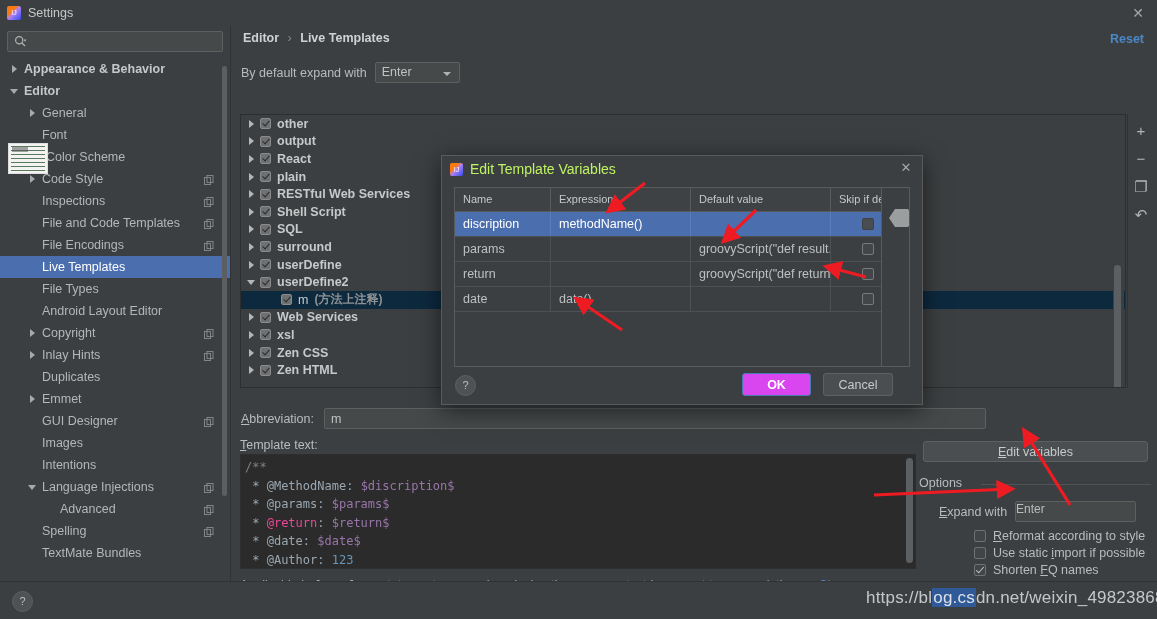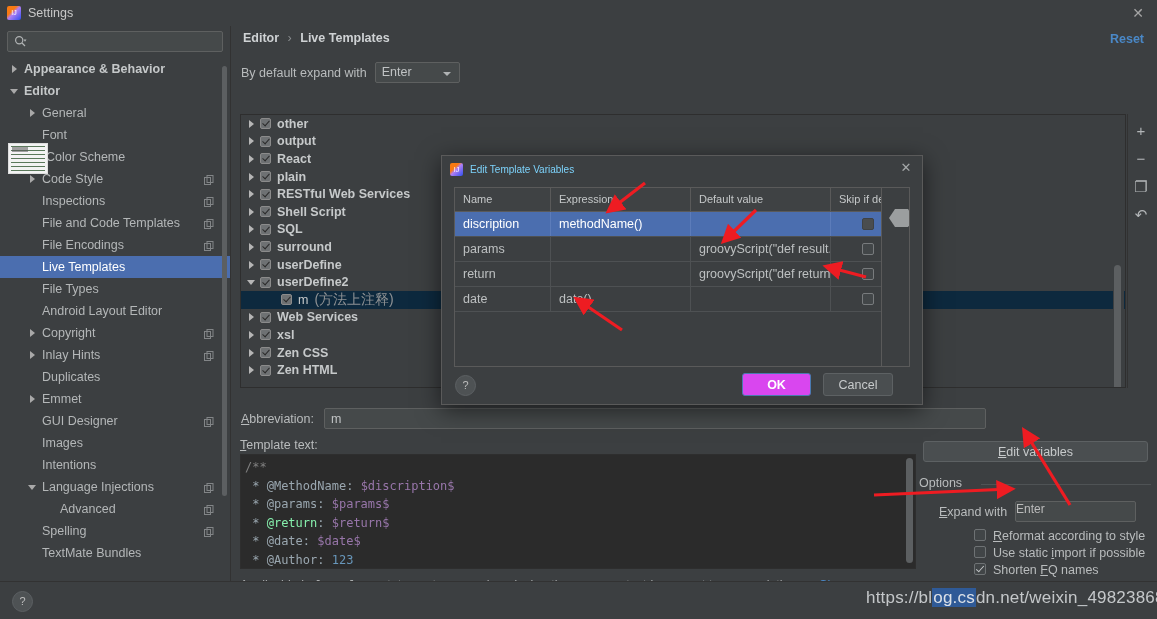--- a/index.html
+++ b/index.html
@@ -322,24 +322,24 @@
     border-width: 0 1.6px 1.6px 0;
     transform: rotate(42deg);
   }
   .tpl-name {
     font-size: 12.5px;
     font-weight: bold;
     color: #c6c9ca;
   }
   .tpl-name.normal { font-weight: normal; }
   .tpl-desc {
-    font-size: 14px;
+    font-size: 12px;
     color: #8f9294;
     margin-left: 6px;
-    font-weight: normal;
+    font-weight: bold;
   }
   .tpl-scroll-track {
     position: absolute;
     right: 1px; top: 0;
     width: 11px; height: 272px;
     background: #3c3f41;
   }
   .tpl-scroll-thumb {
     position: absolute;
     right: 3px; top: 150px;
@@ -399,21 +399,21 @@
     border: 1px solid #2e2e2e;
     box-sizing: border-box;
     overflow: hidden;
     font-family: "DejaVu Sans Mono", monospace;
     font-size: 12px;
     padding: 3px 0 0 4px;
   }
   .eline { height: 18.5px; line-height: 18.5px; white-space: pre; }
   .c-gray { color: #808080; }
   .c-doc  { color: #9aa7b0; }
-  .c-tag  { color: #86efac; margin-top: 34px; }
+  .c-tag  { color: #ec4899; margin-top: 34px; }
   .c-var  { color: #9876aa; text-align: center; }
   .c-num  { color: #6897bb; }
   .editor-scroll {
     position: absolute;
     right: 2px; top: 3px;
     width: 7px; height: 105px;
     background: #5c5f61;
     border-radius: 4px;
   }
 
@@ -480,21 +480,21 @@
     background: #45494a;
     border: 1px solid #5e6060;
     border-radius: 2px;
     position: relative;
     box-sizing: border-box;
   }
   .checkrow {
     position: absolute;
     left: 55px;
     display: flex;
-    align-items: flex-start;
+    align-items: center;
   }
   .checkrow .ck {
     width: 12px; height: 12px;
     box-sizing: border-box;
     border: 1px solid #6e7274;
     background: #414547;
     border-radius: 2px;
     margin-right: 7px;
     position: relative;
     flex: none;
@@ -522,22 +522,22 @@
   }
   .dlg-title {
     position: absolute;
     left: 0; top: 0;
     width: 100%; height: 26px;
     display: flex;
     align-items: center;
   }
   .dlg-title .ij-logo { width: 13px; height: 13px; margin-left: 8px; margin-right: 7px; }
   .dlg-title .t {
-    font-size: 10px;
-    color: #7dd3fc;
+    font-size: 14px;
+    color: #bef264;
   }
   .dlg-close {
     position: absolute;
     right: 8px; top: 4px;
     width: 16px; height: 16px;
     text-align: center;
     line-height: 16px;
     color: #a5a8a9;
     font-size: 13px;
   }

